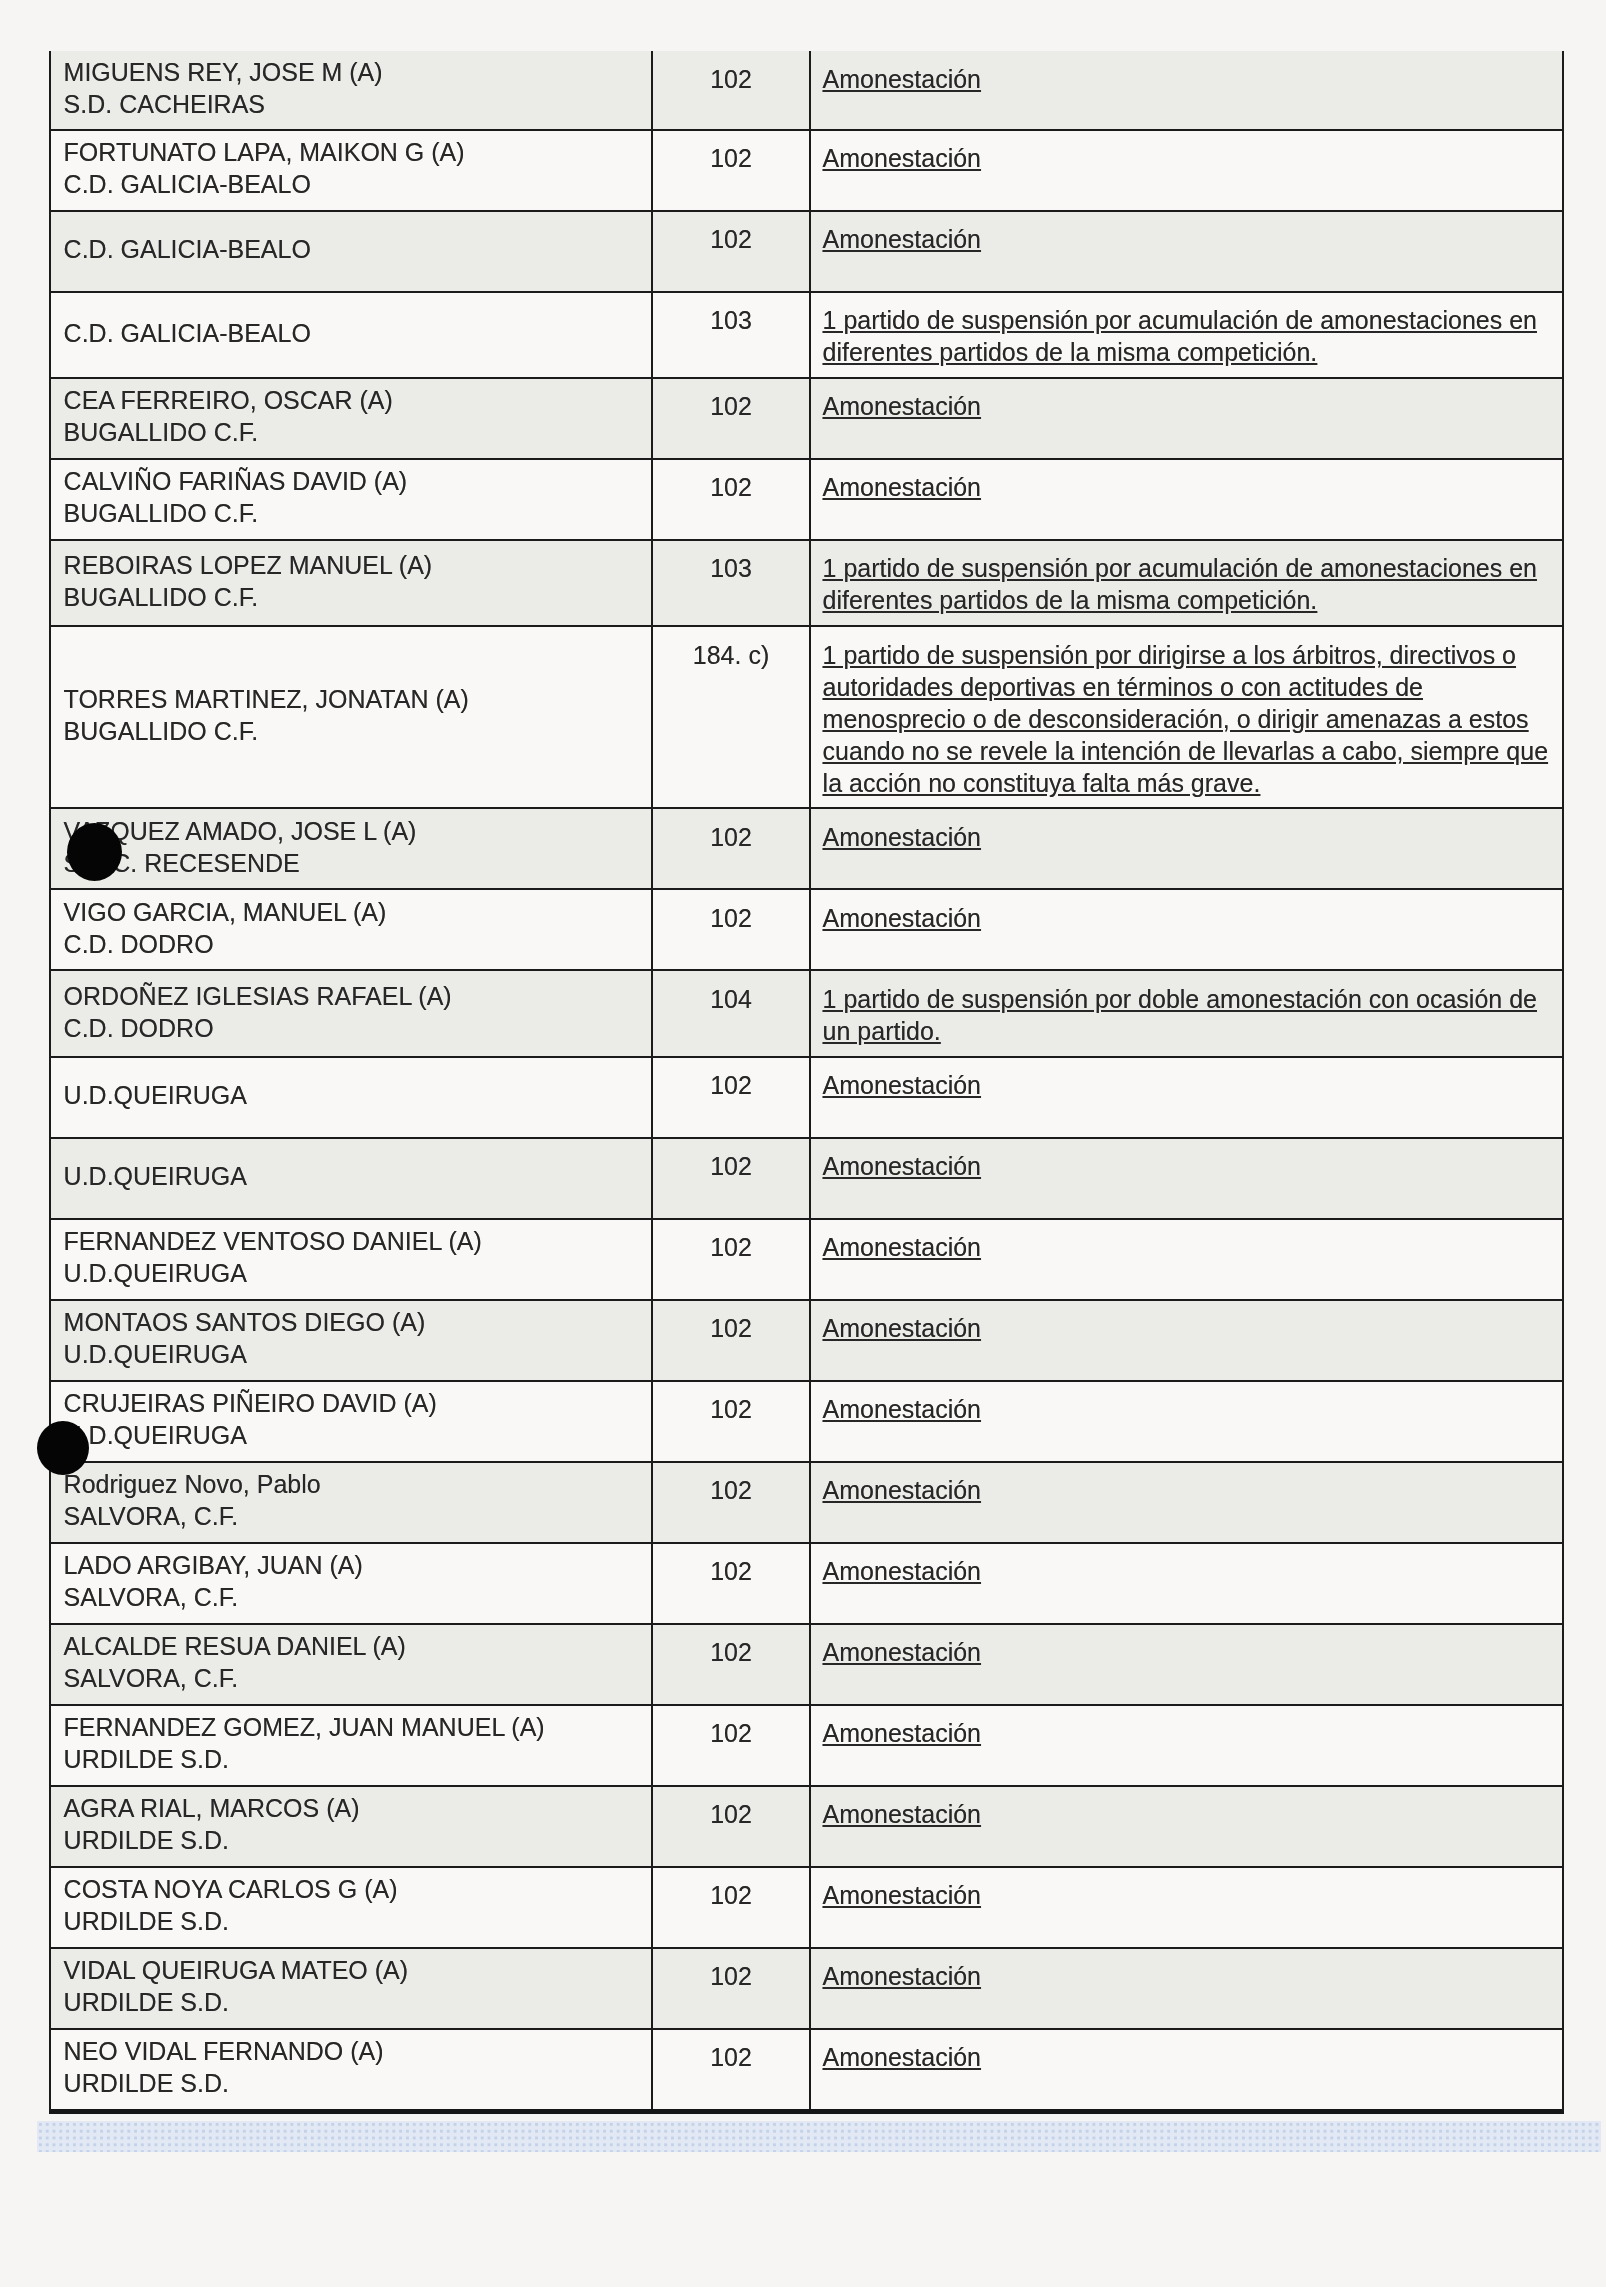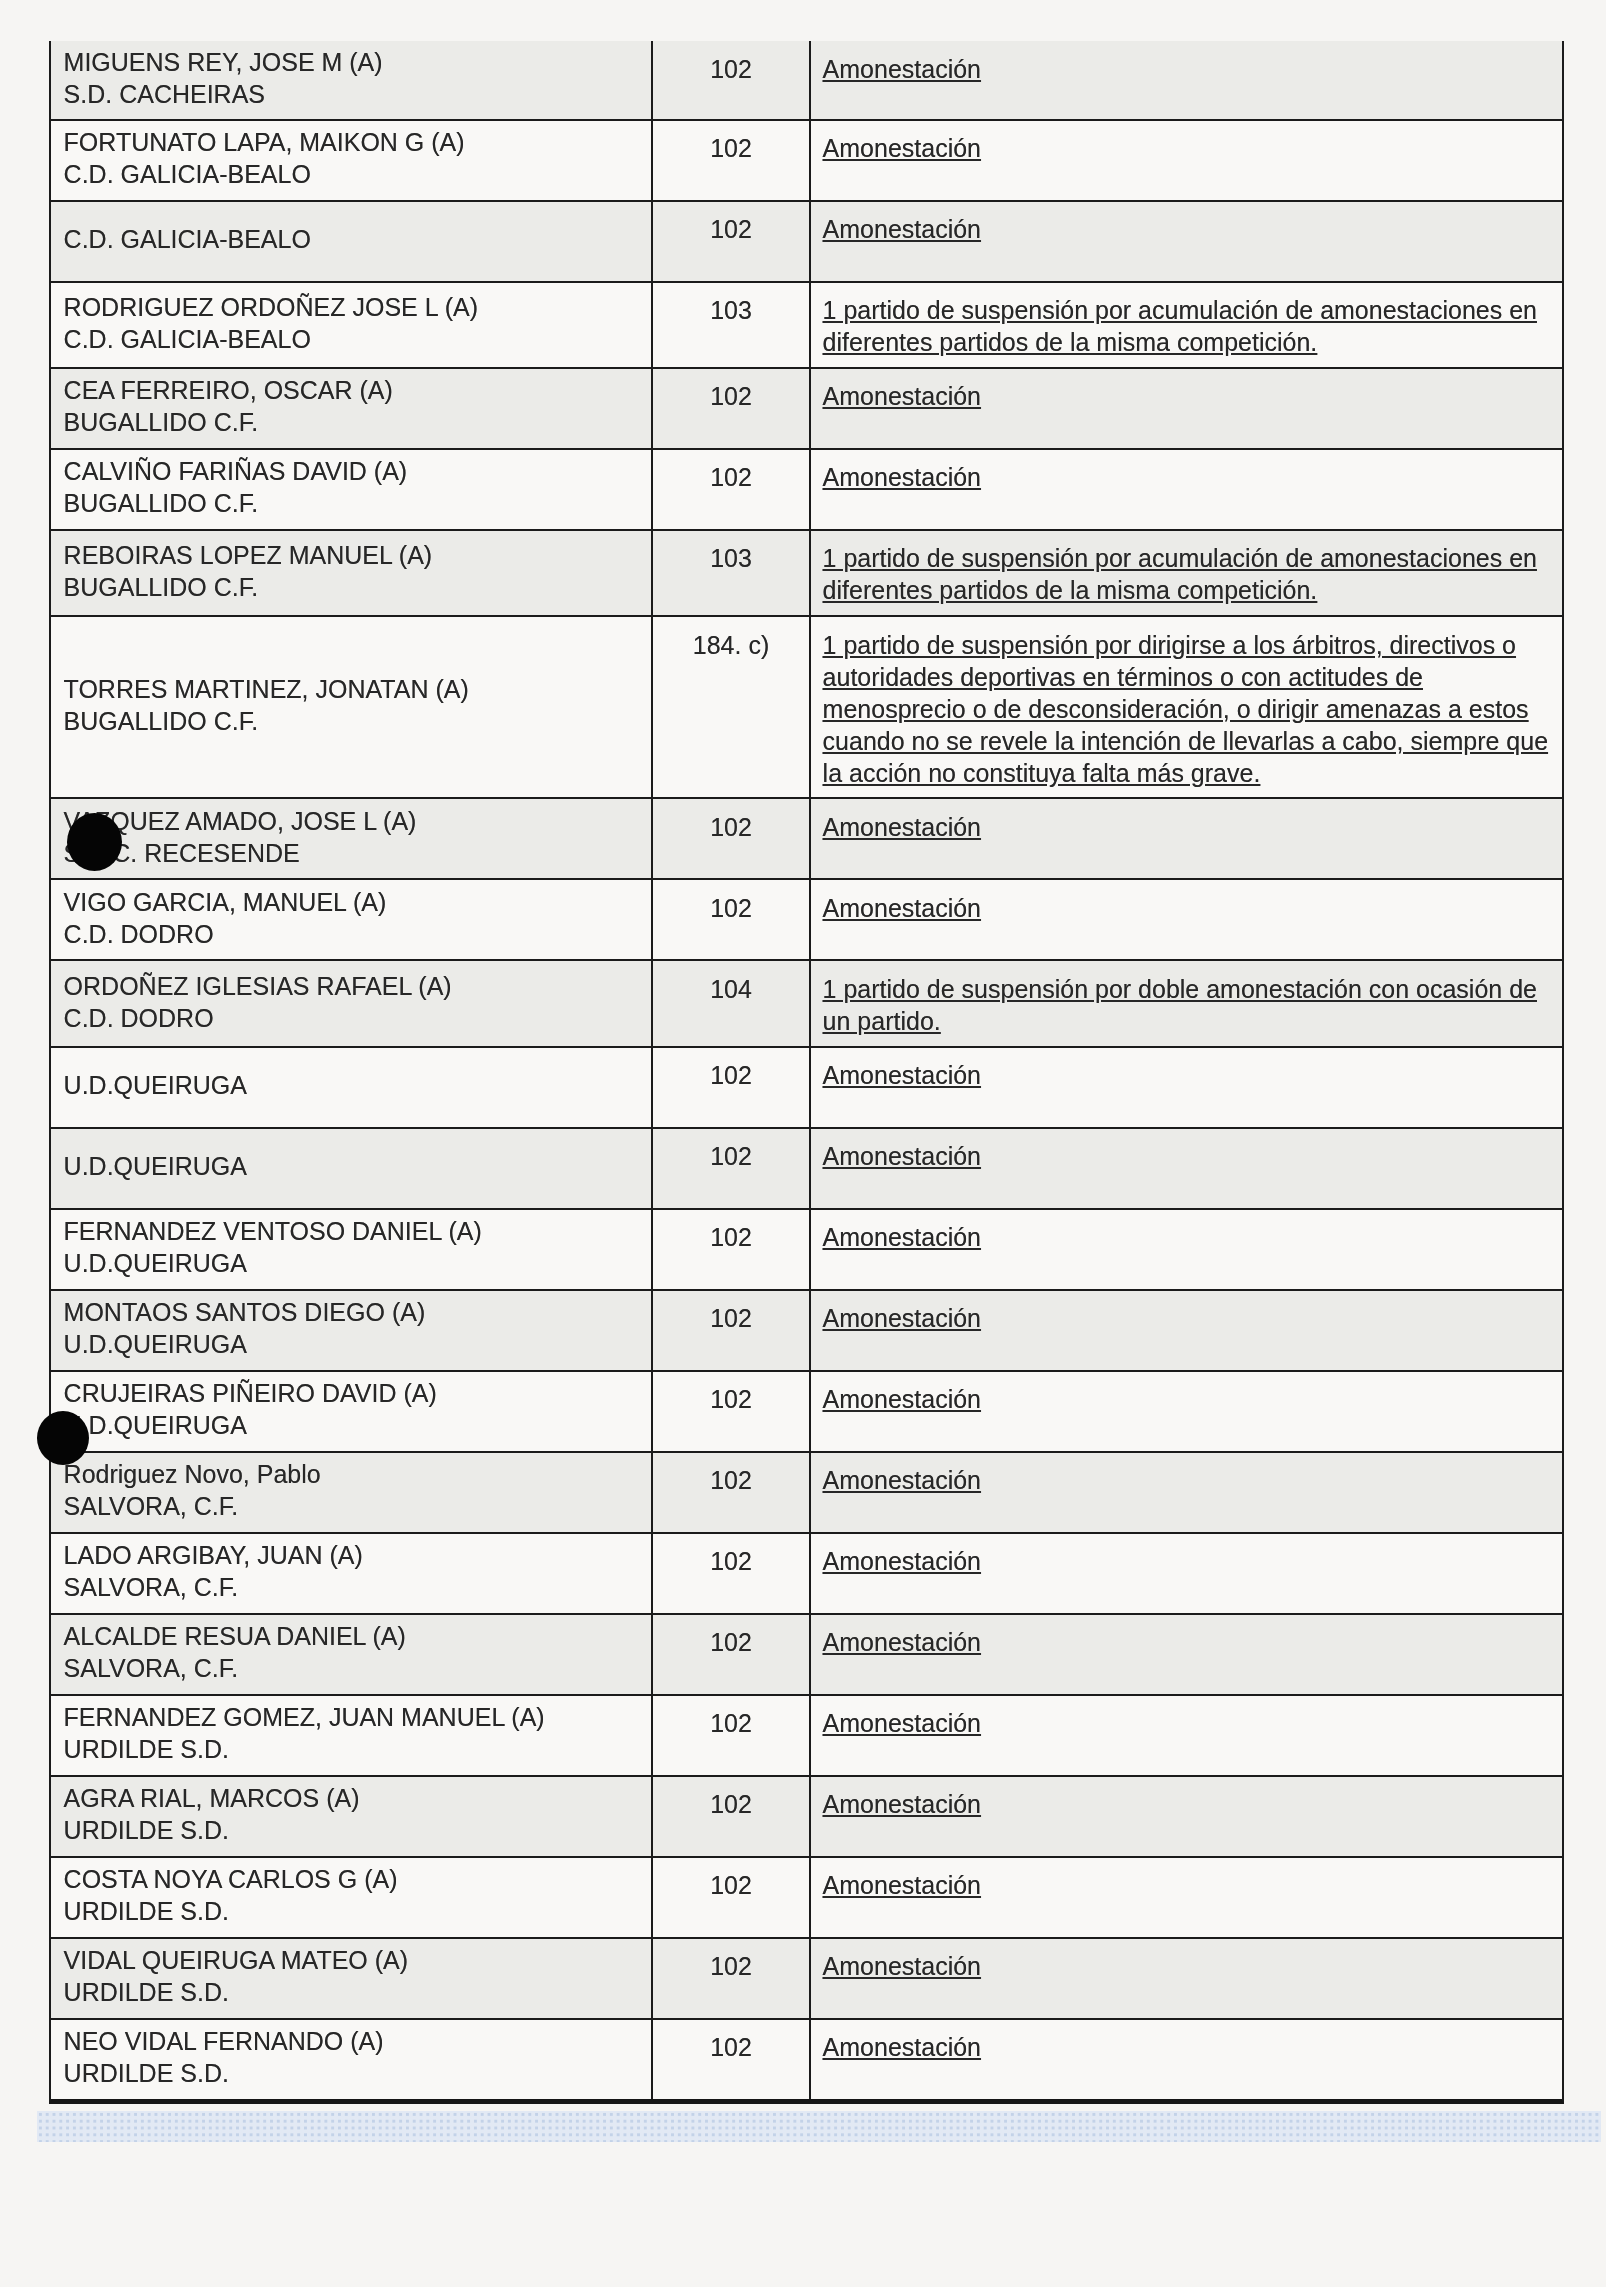--- a/index.html
+++ b/index.html
@@ -6,21 +6,21 @@
   body{
     width:1607px;height:2287px;
     position:relative;
     background:#f6f5f3;
     font-family:"Liberation Sans", sans-serif;
     color:#272727;
     overflow:hidden;
   }
   .content{
     position:absolute;
-    left:0; top:41px;
+    left:0; top:51px;
     width:1607px;
   }
   .sanctions-table{
     margin-left:49px;
     width:1515px;
     box-sizing:border-box;
     border-left:2.9px solid #1b1b1b;
     border-right:2.9px solid #1b1b1b;
     border-bottom:5.8px solid #161616;
     background:#f9f8f6;
@@ -108,21 +108,20 @@
   <div class="row shade">
     <div class="cell name">
       <div class="club">C.D. GALICIA-BEALO</div>
     </div>
     <div class="cell art">102</div>
     <div class="cell sanction">Amonestación</div>
   </div>
 
   <div class="row">
     <div class="cell name">
-      <div class="nm">RODRIGUEZ ORDOÑEZ JOSE L (A)</div>
       <div class="club">C.D. GALICIA-BEALO</div>
     </div>
     <div class="cell art">103</div>
     <div class="cell sanction">1 partido de suspensión por acumulación de amonestaciones en diferentes partidos de la misma competición.</div>
   </div>
 
   <div class="row shade">
     <div class="cell name">
       <div class="nm">CEA FERREIRO, OSCAR (A)</div>
       <div class="club">BUGALLIDO C.F.</div>

